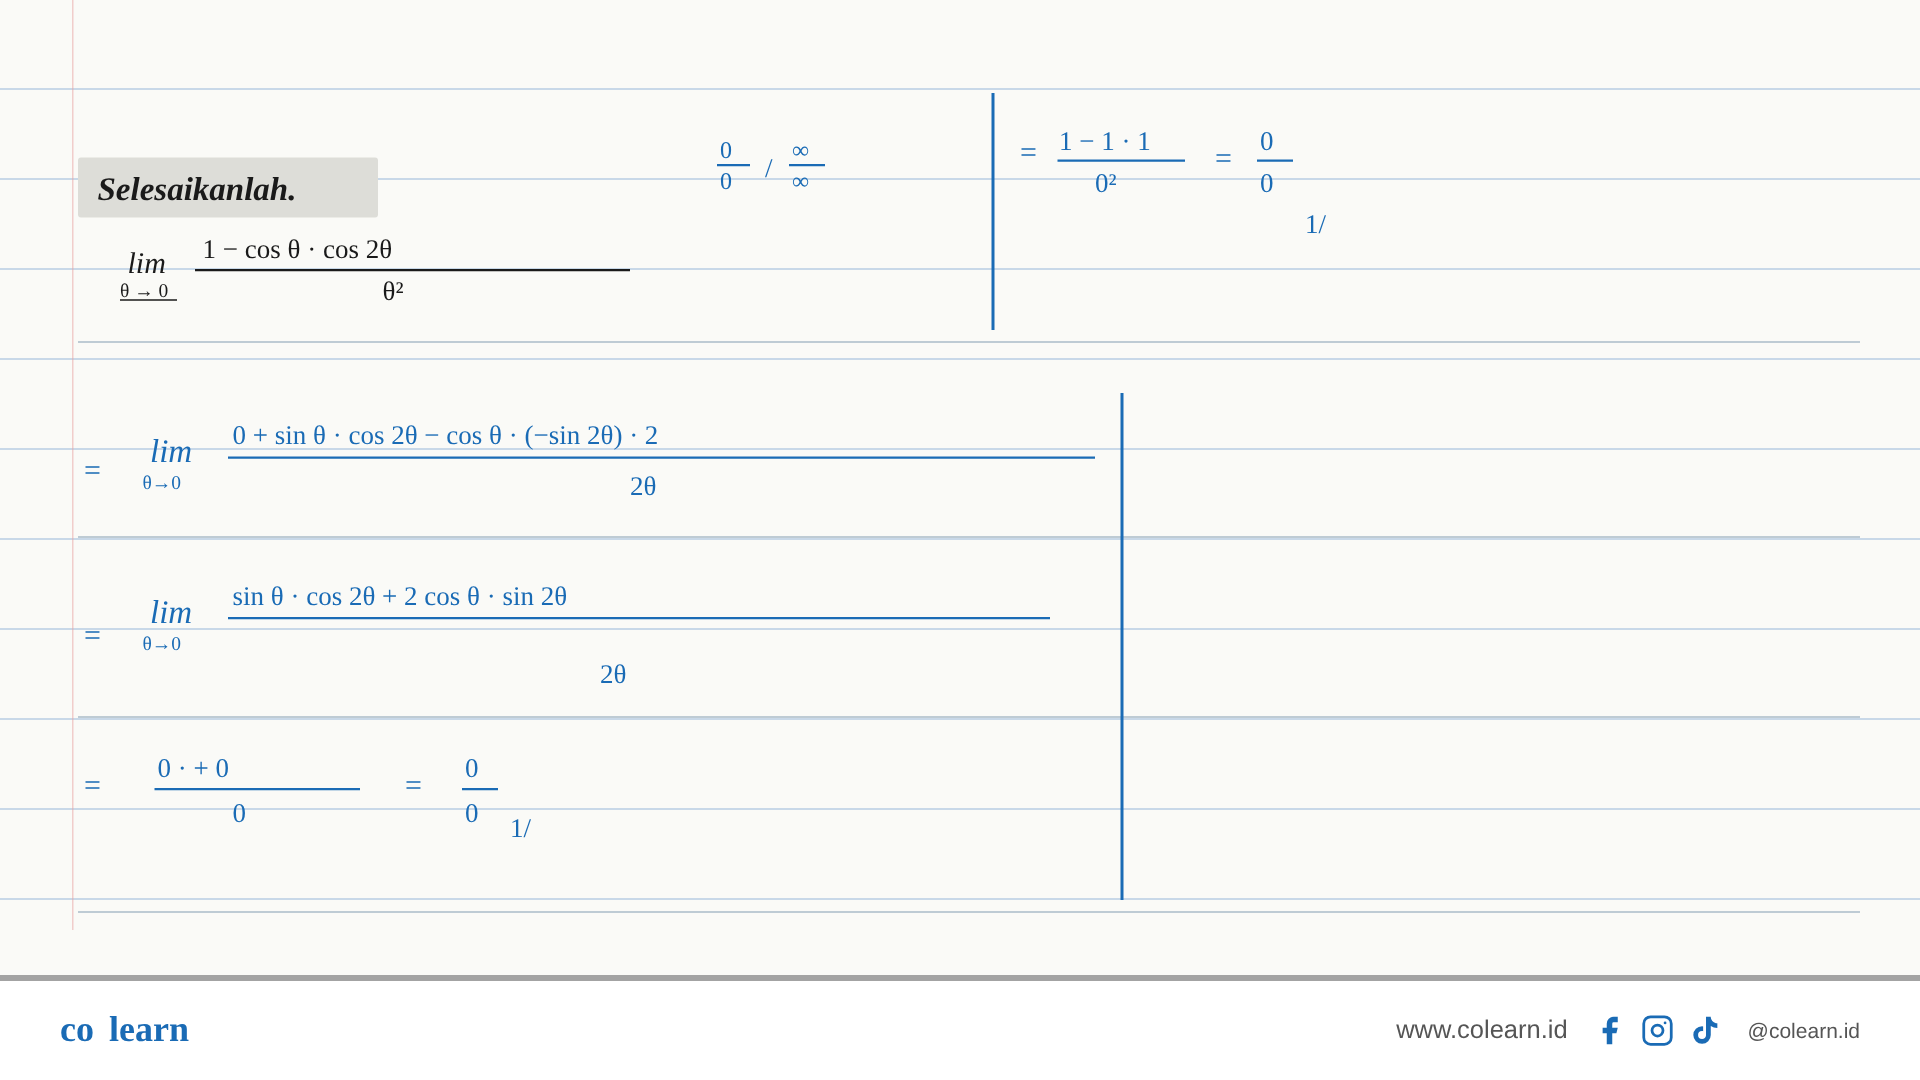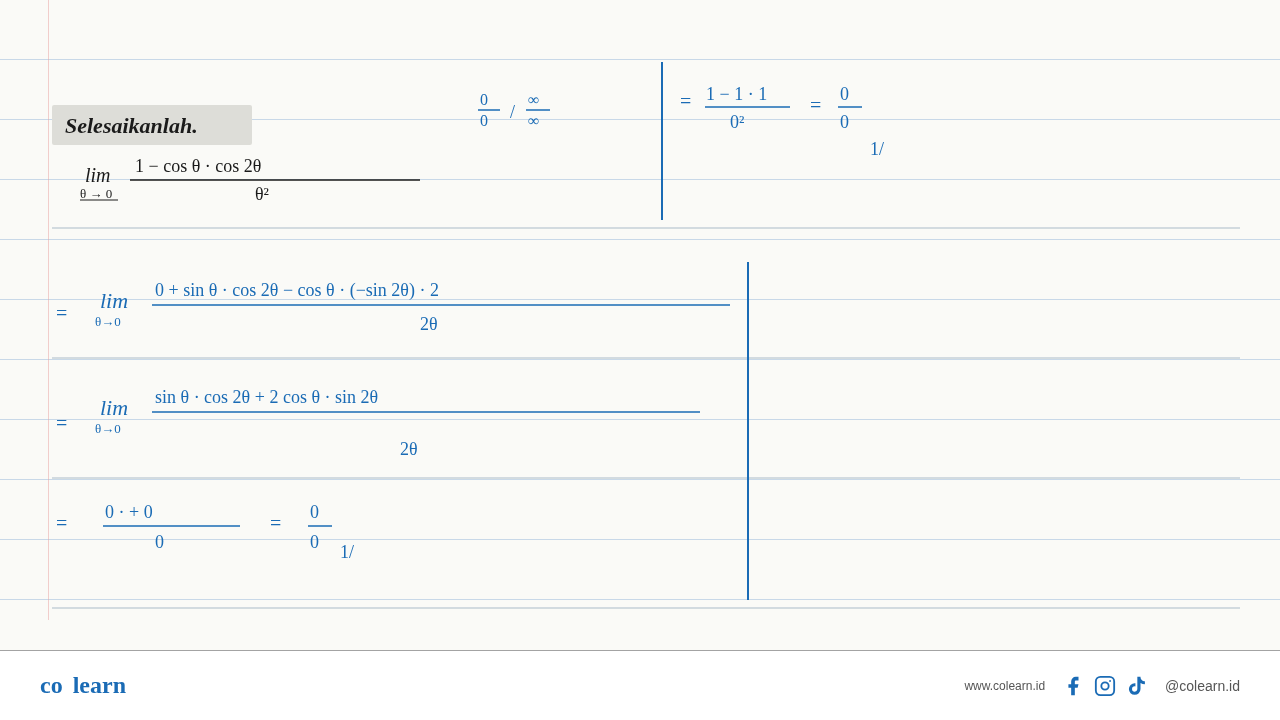--- a/index.html
+++ b/index.html
@@ -51,21 +51,21 @@
       position: absolute;
       bottom: 0;
       left: 0;
       width: 1280px;
       height: 70px;
       background: #ffffff;
       display: flex;
       align-items: center;
       justify-content: space-between;
       padding: 0 40px;
-      border-top: 1px solid #a3a3a3;
+      border-top: 4px solid #a3a3a3;
     }
 
     .brand-logo {
       font-size: 24px;
       font-weight: bold;
       color: #1a6bb5;
     }
 
     .brand-logo span.co {
       color: #1a6bb5;
@@ -210,21 +210,21 @@
 
   </svg>
 
   <div class="footer">
     <div class="brand-logo">
       <span class="co">co</span>
       <span style="color:#333; font-size:18px; margin: 0 2px; font-weight:normal;"> </span>
       <span class="learn">learn</span>
     </div>
     <div class="footer-right">
-      <span style="font-family: Arial, sans-serif; font-size: 12px; color: #555;">www.colearn.id</span>
+      <span style="font-family: Arial, sans-serif; font-size: 17px; color: #555;">www.colearn.id</span>
       <div class="social-icons">
 
         <span class="social-icon">
           <svg width="22" height="22" viewBox="0 0 24 24" fill="#1a6bb5">
             <path d="M18 2h-3a5 5 0 0 0-5 5v3H7v4h3v8h4v-8h3l1-4h-4V7a1 1 0 0 1 1-1h3z"></path>
           </svg>
         </span>
 
         <span class="social-icon">
           <svg width="22" height="22" viewBox="0 0 24 24" fill="none" stroke="#1a6bb5" stroke-width="2">

